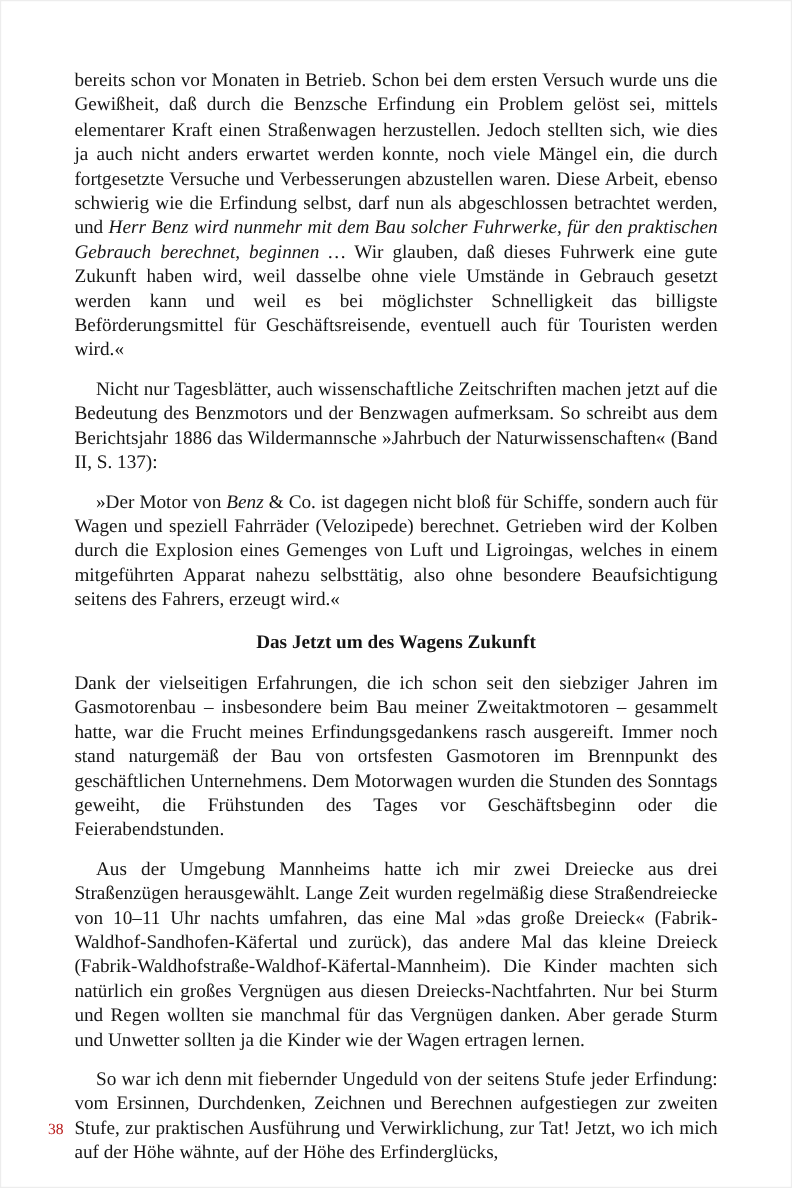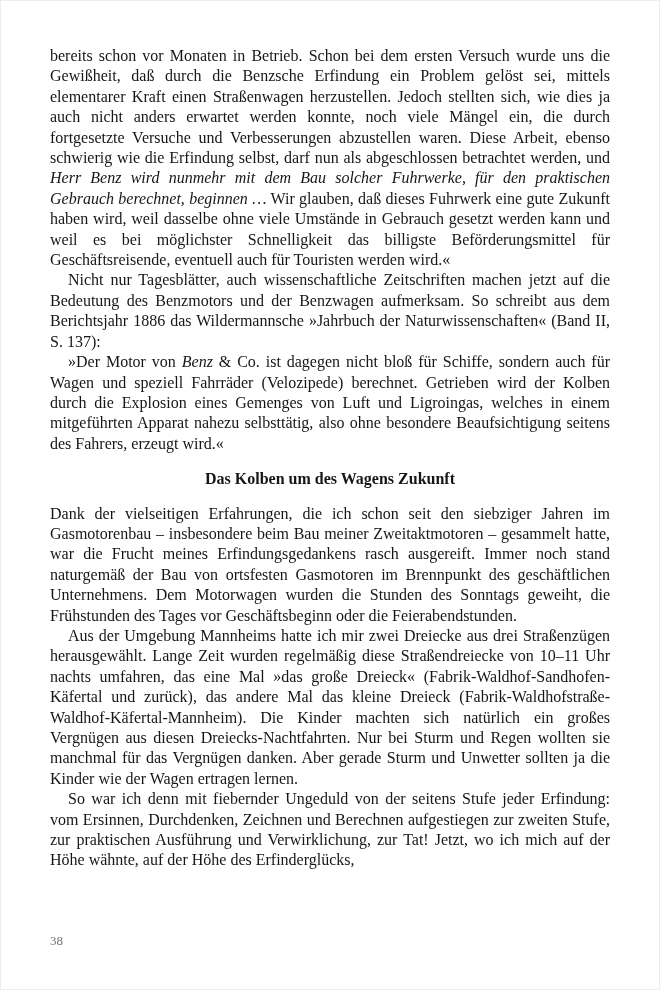--- a/index.html
+++ b/index.html
@@ -21,60 +21,60 @@
     color: #161616;
     overflow: hidden;
   }
   .text-block {
     position: absolute;
     top: 46px;
     left: 50px;
     right: 50px;
   }
   p.para {
-    margin: 0;
+    margin: 12px;
     text-align: justify;
     hyphens: auto;
     -webkit-hyphens: auto;
   }
   p.para.indent {
     text-indent: 18px;
   }
   .italic {
     font-style: italic;
   }
   h2.heading {
     margin: 15px 0 14px 0;
     font-size: 16px;
     line-height: 20.4px;
     font-weight: bold;
     text-align: center;
   }
   .page-number {
     position: absolute;
-    left: 50px;
+    left: 40px;
     bottom: 42px;
     font-size: 13px;
     line-height: 14px;
-    color: #737373;
+    color: #b91c1c;
   }
 </style>
 </head>
 <body>
 
 <div class="page">
   <div class="text-block">
 
     <p class="para"><span>bereits schon vor Monaten in Betrieb. Schon bei dem ersten Versuch wurde uns die Gewißheit, daß durch die Benzsche Erfindung ein Problem gelöst sei, mittels elementarer Kraft einen Straßenwagen herzustellen. Jedoch stellten sich, wie dies ja auch nicht anders erwartet werden konnte, noch viele Mängel ein, die durch fortgesetzte Versuche und Verbesserungen abzustellen waren. Diese Arbeit, ebenso schwierig wie die Erfindung selbst, darf nun als abgeschlossen betrachtet werden, und </span><span class="italic">Herr Benz wird nunmehr mit dem Bau solcher Fuhrwerke, für den praktischen Gebrauch berechnet, beginnen …</span><span> Wir glauben, daß dieses Fuhrwerk eine gute Zukunft haben wird, weil dasselbe ohne viele Umstände in Gebrauch gesetzt werden kann und weil es bei möglichster Schnelligkeit das billigste Beförderungsmittel für Geschäftsreisende, eventuell auch für Touristen werden wird.«</span></p>
 
     <p class="para indent"><span>Nicht nur Tagesblätter, auch wissenschaftliche Zeitschriften machen jetzt auf die Bedeutung des Benzmotors und der Benzwagen aufmerksam. So schreibt aus dem Berichtsjahr 1886 das Wildermannsche »Jahrbuch der Naturwissenschaften« (Band II, S. 137):</span></p>
 
     <p class="para indent"><span>»Der Motor von </span><span class="italic">Benz</span><span> &amp; Co. ist dagegen nicht bloß für Schiffe, sondern auch für Wagen und speziell Fahrräder (Velozipede) berechnet. Getrieben wird der Kolben durch die Explosion eines Gemenges von Luft und Ligroingas, welches in einem mitgeführten Apparat nahezu selbsttätig, also ohne besondere Beaufsichtigung seitens des Fahrers, erzeugt wird.«</span></p>
 
-    <h2 class="heading">Das Kolben um des Wagens Zukunft</h2>
+    <h2 class="heading">Das Jetzt um des Wagens Zukunft</h2>
 
     <p class="para"><span>Dank der vielseitigen Erfahrungen, die ich schon seit den siebziger Jahren im Gasmotorenbau – insbesondere beim Bau meiner Zweitaktmotoren – gesammelt hatte, war die Frucht meines Erfindungsgedankens rasch ausgereift. Immer noch stand naturgemäß der Bau von ortsfesten Gasmotoren im Brennpunkt des geschäftlichen Unternehmens. Dem Motorwagen wurden die Stunden des Sonntags geweiht, die Frühstunden des Tages vor Geschäftsbeginn oder die Feierabendstunden.</span></p>
 
     <p class="para indent"><span>Aus der Umgebung Mannheims hatte ich mir zwei Dreiecke aus drei Straßenzügen herausgewählt. Lange Zeit wurden regelmäßig diese Straßendreiecke von 10–11 Uhr nachts umfahren, das eine Mal »das große Dreieck« (Fabrik-Waldhof-Sandhofen-Käfertal und zurück), das andere Mal das kleine Dreieck (Fabrik-Waldhofstraße-Waldhof-Käfertal-Mannheim). Die Kinder machten sich natürlich ein großes Vergnügen aus diesen Dreiecks-Nachtfahrten. Nur bei Sturm und Regen wollten sie manchmal für das Vergnügen danken. Aber gerade Sturm und Unwetter sollten ja die Kinder wie der Wagen ertragen lernen.</span></p>
 
     <p class="para indent"><span>So war ich denn mit fiebernder Ungeduld von der seitens Stufe jeder Erfindung: vom Ersinnen, Durchdenken, Zeichnen und Berechnen aufgestiegen zur zweiten Stufe, zur praktischen Ausführung und Verwirklichung, zur Tat! Jetzt, wo ich mich auf der Höhe wähnte, auf der Höhe des Erfinderglücks,</span></p>
 
   </div>
 
   <div class="page-number">38</div>

